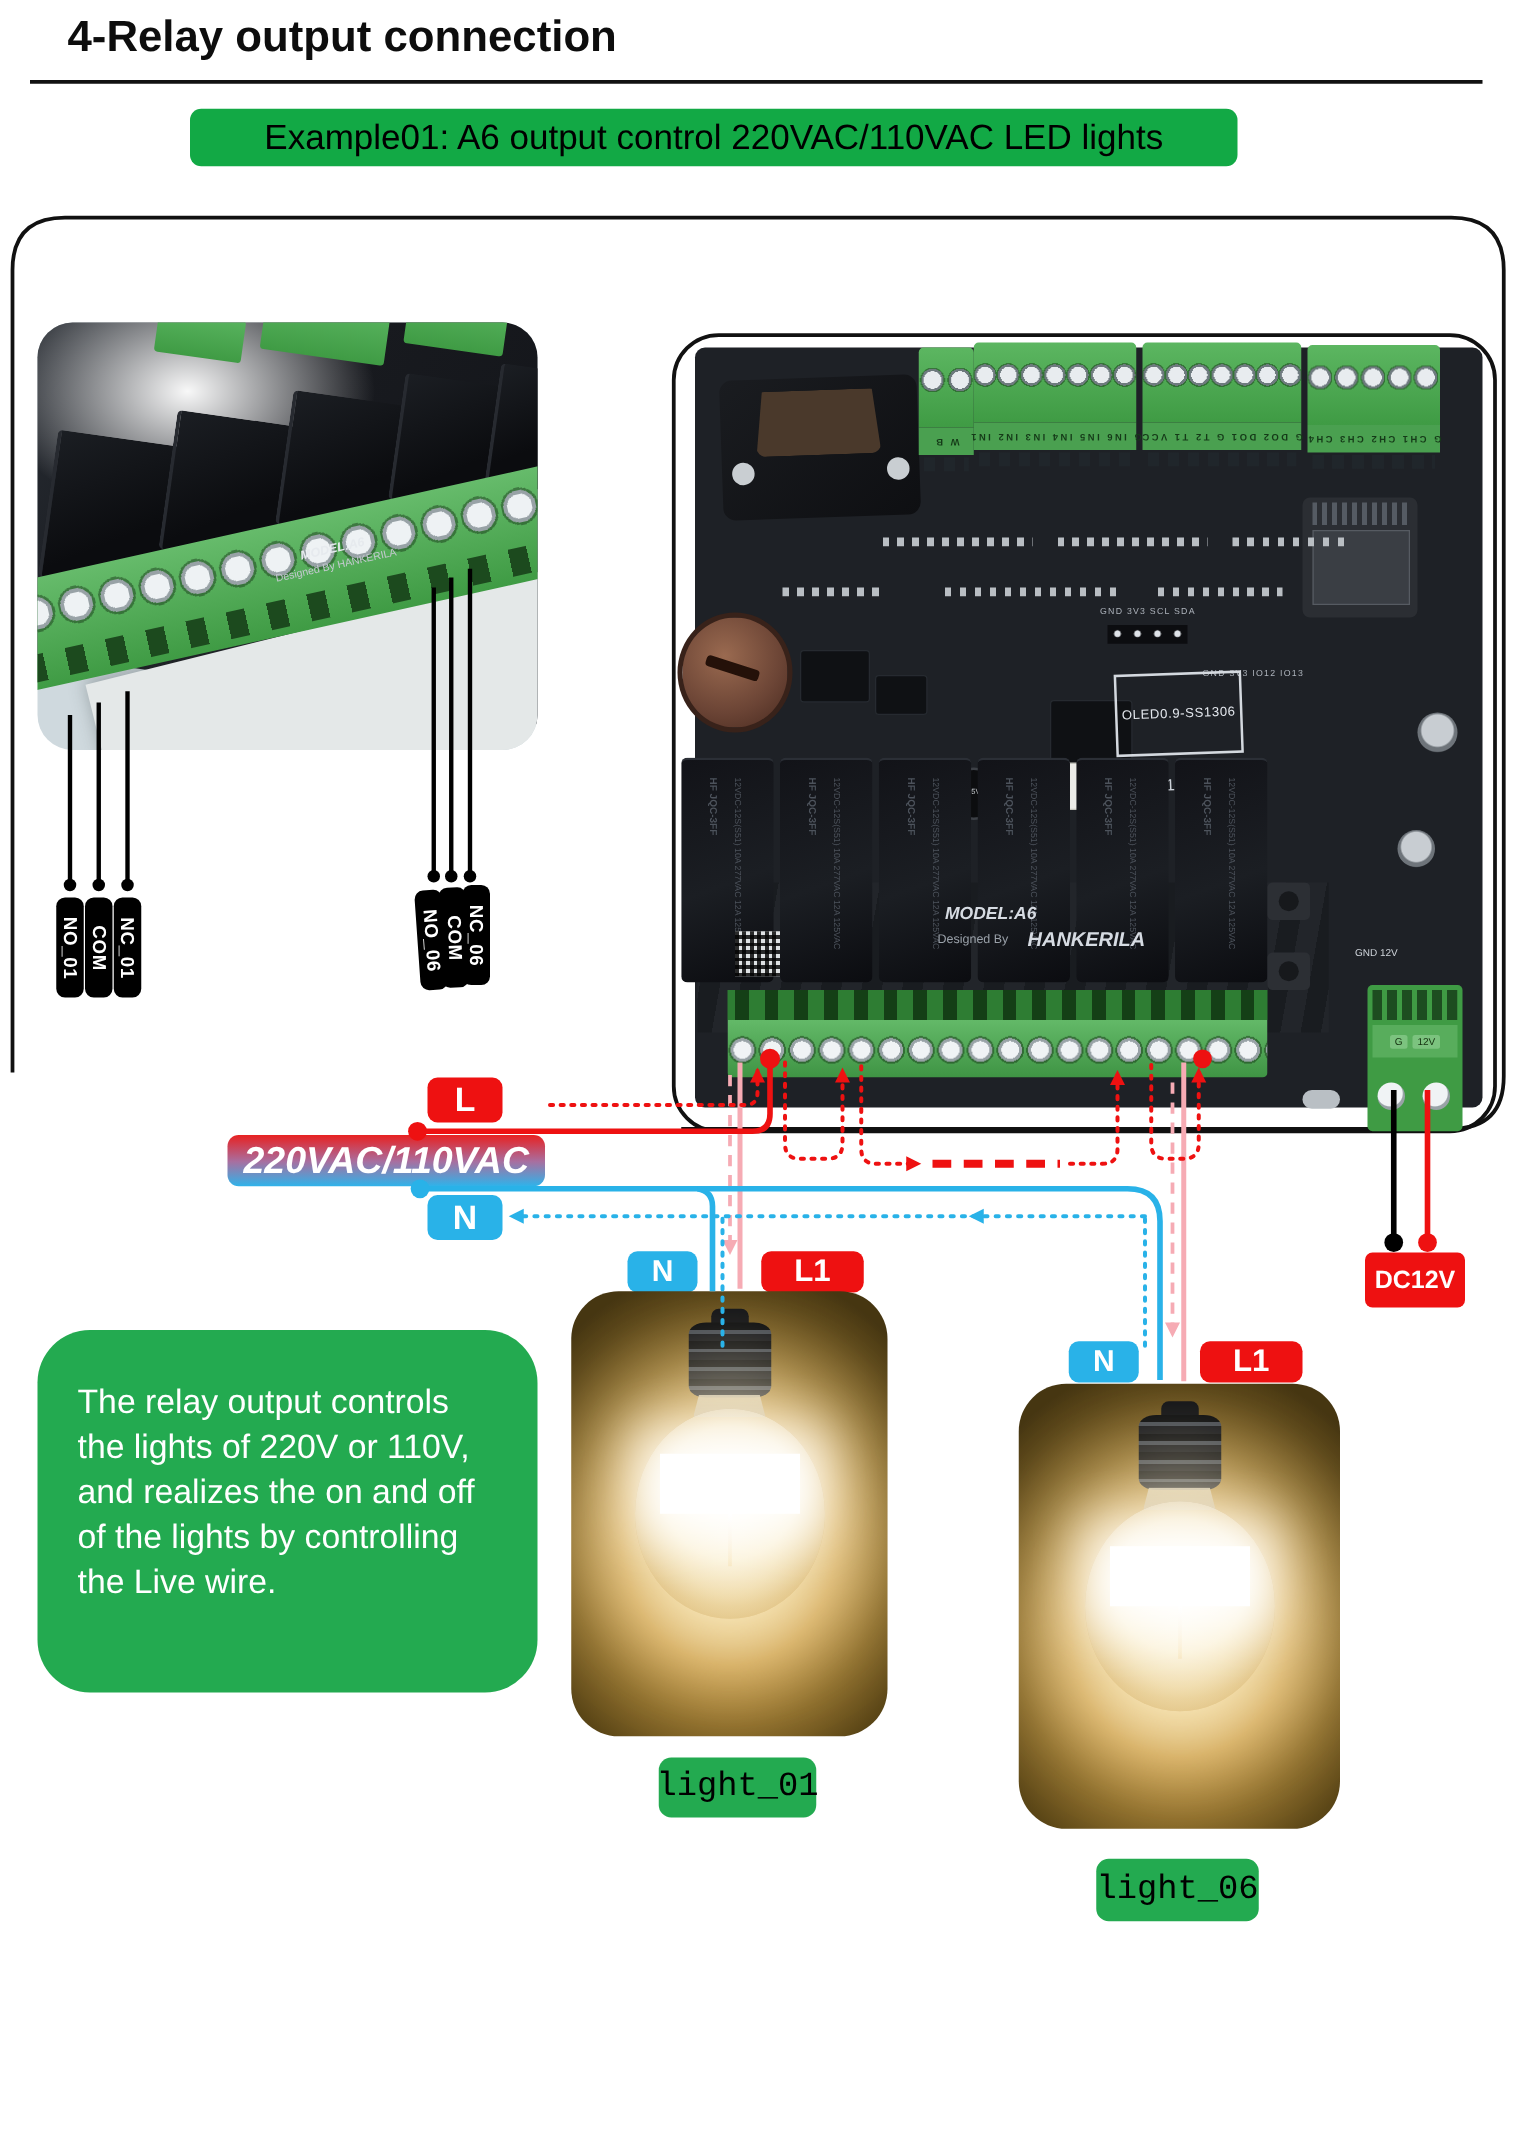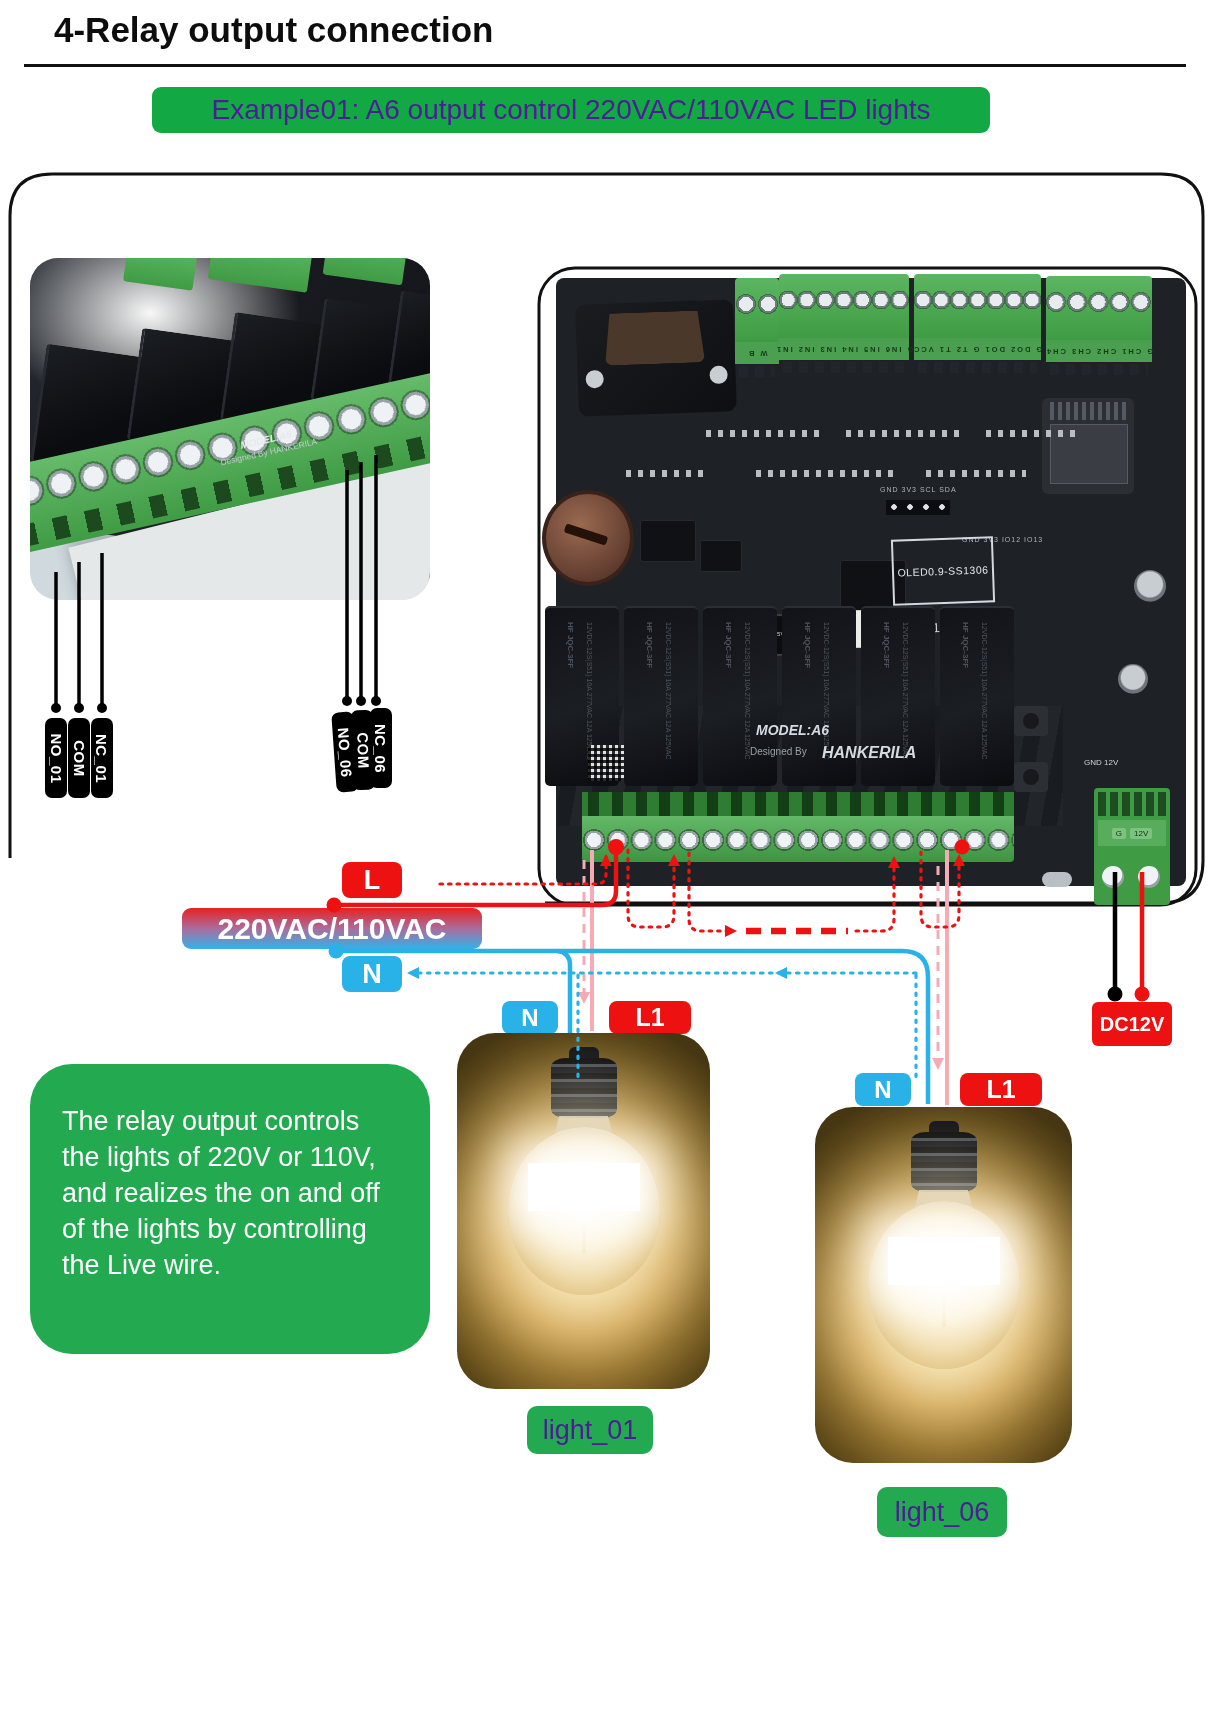--- a/index.html
+++ b/index.html
@@ -4,21 +4,21 @@
 <style>
   html,body{margin:0;padding:0;background:#fff;}
   #page{position:relative;width:1213px;height:1711px;background:#fff;overflow:hidden;
         font-family:"Liberation Sans","DejaVu Sans",sans-serif;}
   .abs{position:absolute;}
 
   
   #title{left:54px;top:10px;font-size:35px;font-weight:bold;color:#0d0d0d;letter-spacing:0px;}
   #title-rule{left:24px;top:64px;width:1162px;height:3px;background:#111;}
   #banner{left:152px;top:87px;width:838px;height:46px;background:#12A945;border-radius:9px;
-          color:#4c1d95;font-size:28px;display:flex;align-items:center;justify-content:center;}
+          color:#000000;font-size:28px;display:flex;align-items:center;justify-content:center;}
 
   
   svg.layer{position:absolute;left:0;top:0;}
 
   
   #inset{left:30px;top:258px;width:400px;height:342px;border-radius:28px;overflow:hidden;
          background:#cfd9de;}
   .ins-white{position:absolute;left:-30px;top:-50px;width:300px;height:210px;
          background:radial-gradient(closest-side,rgba(255,255,255,.97),rgba(255,255,255,0));}
   .ins-board{position:absolute;left:-45px;top:-35px;width:530px;height:330px;transform:rotate(8deg);
@@ -117,22 +117,22 @@
 
   
   .blabel{position:absolute;width:22px;height:80px;background:#000;border-radius:7px;
           display:flex;align-items:center;justify-content:center;}
   .blabel span{transform:rotate(90deg);color:#fff;font-size:15px;font-weight:bold;white-space:nowrap;letter-spacing:.5px;}
 
   
   .tag{position:absolute;color:#fff;font-weight:bold;text-align:center;border-radius:8px;
        display:flex;align-items:center;justify-content:center;}
   #tag-l{left:342px;top:862px;width:60px;height:36px;background:#EE1111;font-size:27px;}
-  #tag-mains{left:182px;top:908px;width:300px;height:41px;font-size:30px;border-radius:9px;
-       background:linear-gradient(180deg,#E82121 0%,#A86FA0 52%,#2FB3EA 100%);}
+  #tag-mains{left:182px;top:908px;width:254px;height:41px;font-size:30px;border-radius:9px;
+       background:linear-gradient(180deg,#E82121 0%,#A86FA0 52%,#2FB3EA 100%);font-style:italic;}
   #tag-n{left:342px;top:956px;width:60px;height:36px;background:#29B2E8;font-size:27px;}
   #tag-dc{left:1092px;top:1002px;width:80px;height:44px;background:#EE1111;font-size:20px;border-radius:6px;}
   .tag.small-n{width:56px;height:33px;background:#29B2E8;font-size:24px;}
   .tag.small-l{width:82px;height:33px;background:#EE1111;font-size:25px;}
 
   
   #note{left:30px;top:1064px;width:400px;height:290px;background:#23AA50;border-radius:42px;
         box-sizing:border-box;padding:40px 28px 0 32px;color:#fff;font-size:27px;line-height:1.33;}
 
   
@@ -148,22 +148,22 @@
         background:linear-gradient(#d9cdb2,#b8a684);opacity:.85;
         clip-path:polygon(8% 0,92% 0,100% 100%,0 100%);}
   .bulb .glass{position:absolute;left:50%;transform:translateX(-50%);top:80px;width:152px;height:168px;
         border-radius:50%;
         background:radial-gradient(circle at 50% 40%,rgba(255,255,255,.97) 0%,rgba(252,244,222,.88) 42%,rgba(233,210,160,.6) 72%,rgba(200,160,90,.3) 100%);
         box-shadow:0 0 70px 34px rgba(255,242,205,.6);}
   .bulb .glow{position:absolute;left:50%;transform:translateX(-50%);top:116px;width:112px;height:48px;
         background:#fff;box-shadow:0 0 42px 18px rgba(255,255,255,.95);}
   .bulb .fil{position:absolute;left:50%;transform:translateX(-50%);top:164px;width:3px;height:42px;
         background:linear-gradient(#fff,rgba(240,200,120,.2));}
-  .caption{position:absolute;background:#23AA50;color:#4c1d95;border-radius:10px;
-        display:flex;align-items:center;justify-content:center;}
+  .caption{position:absolute;background:#23AA50;color:#000000;border-radius:10px;
+        display:flex;align-items:center;justify-content:center;font-family:Liberation Mono, monospace;}
 </style>
 </head>
 <body>
 
 <div id="page">
 
   <div class="abs" id="title">4-Relay output connection</div>
   <div class="abs" id="title-rule"></div>
   <div class="abs" id="banner">Example01: A6 output control 220VAC/110VAC LED lights</div>
 

